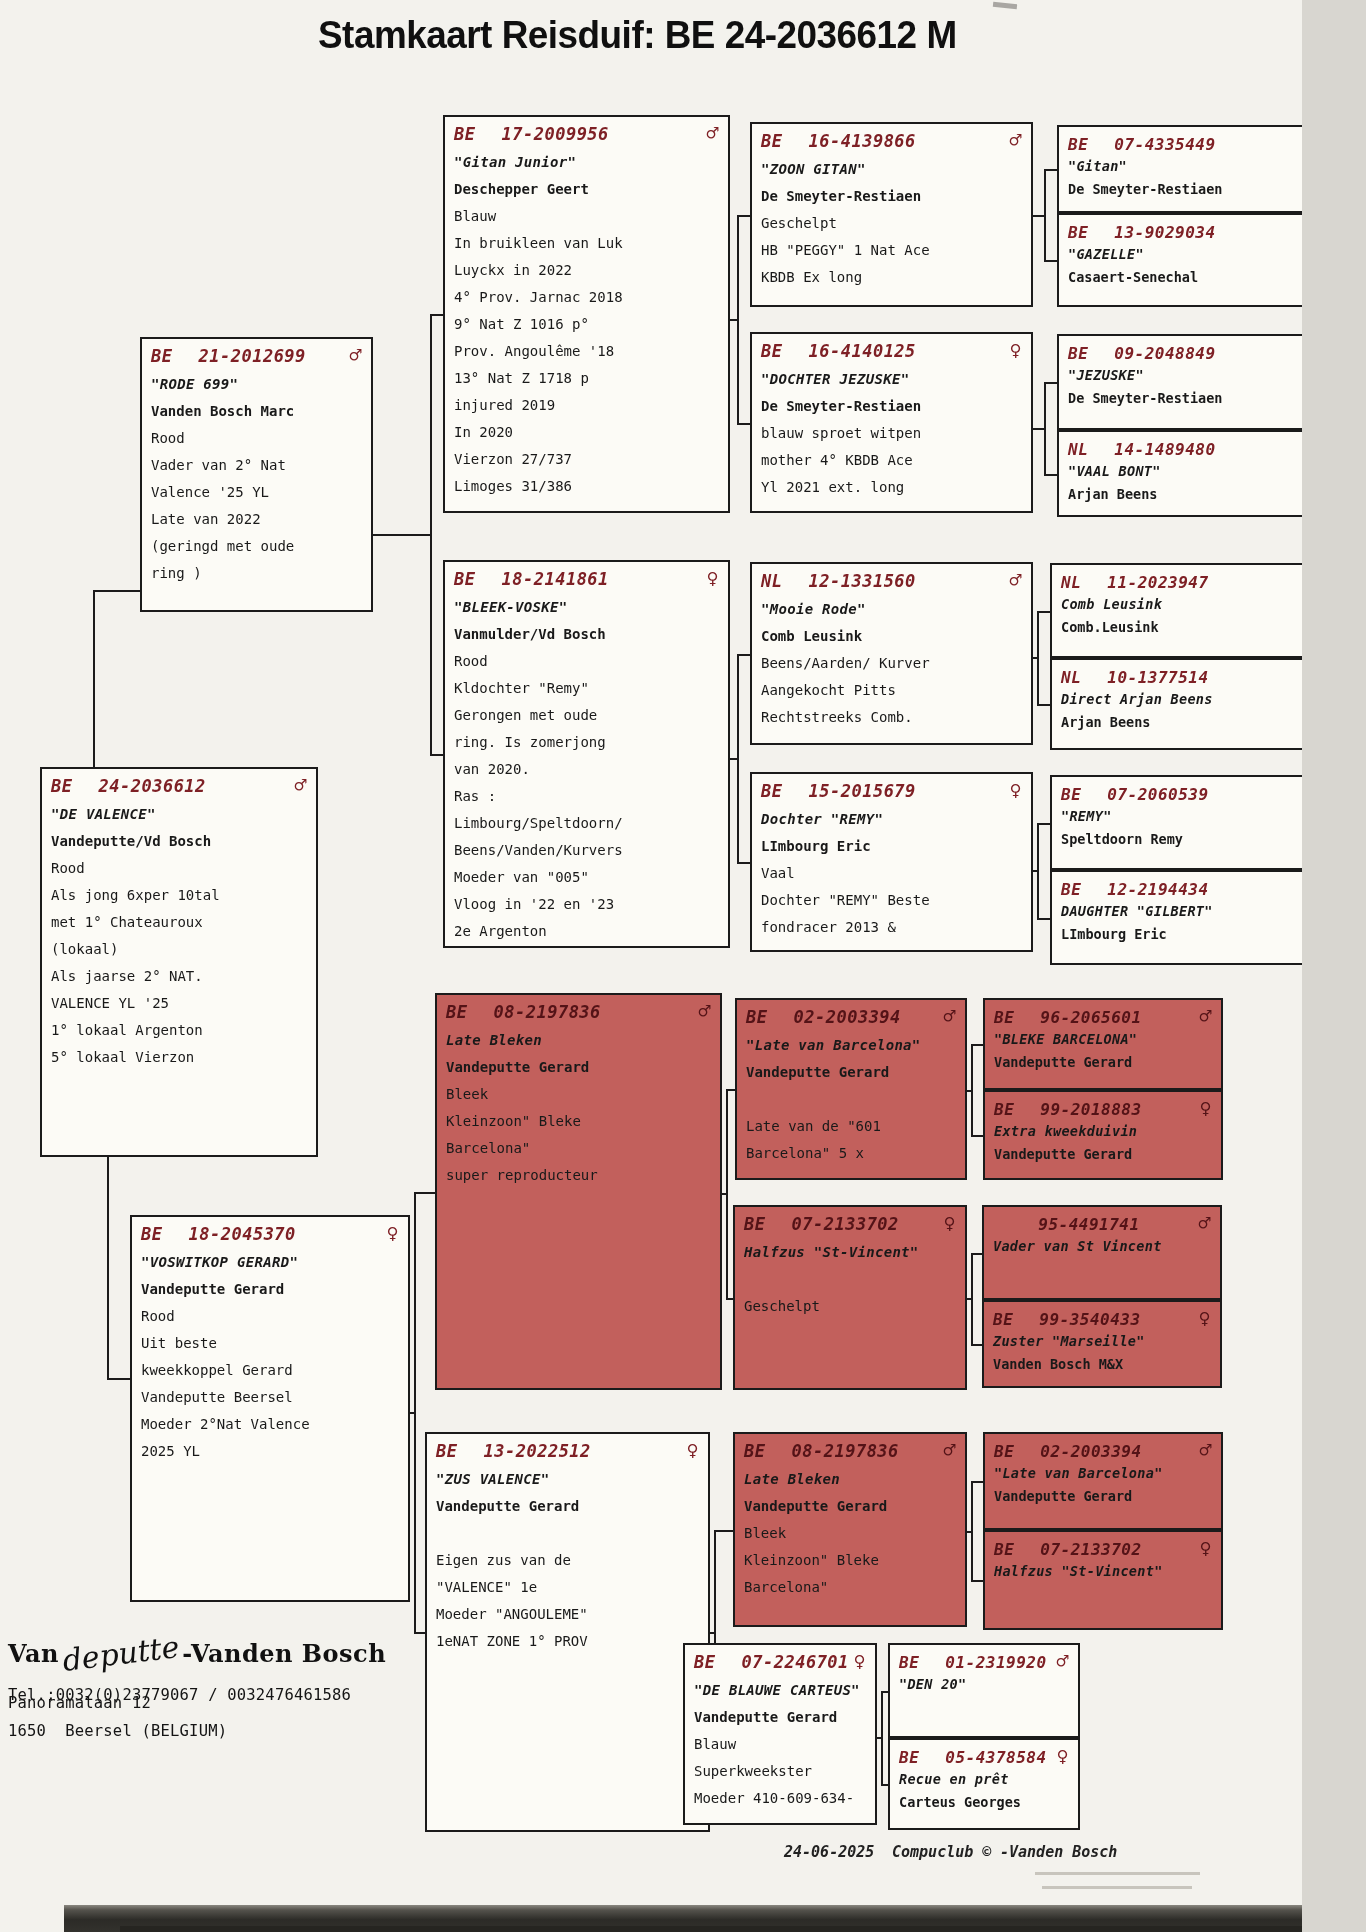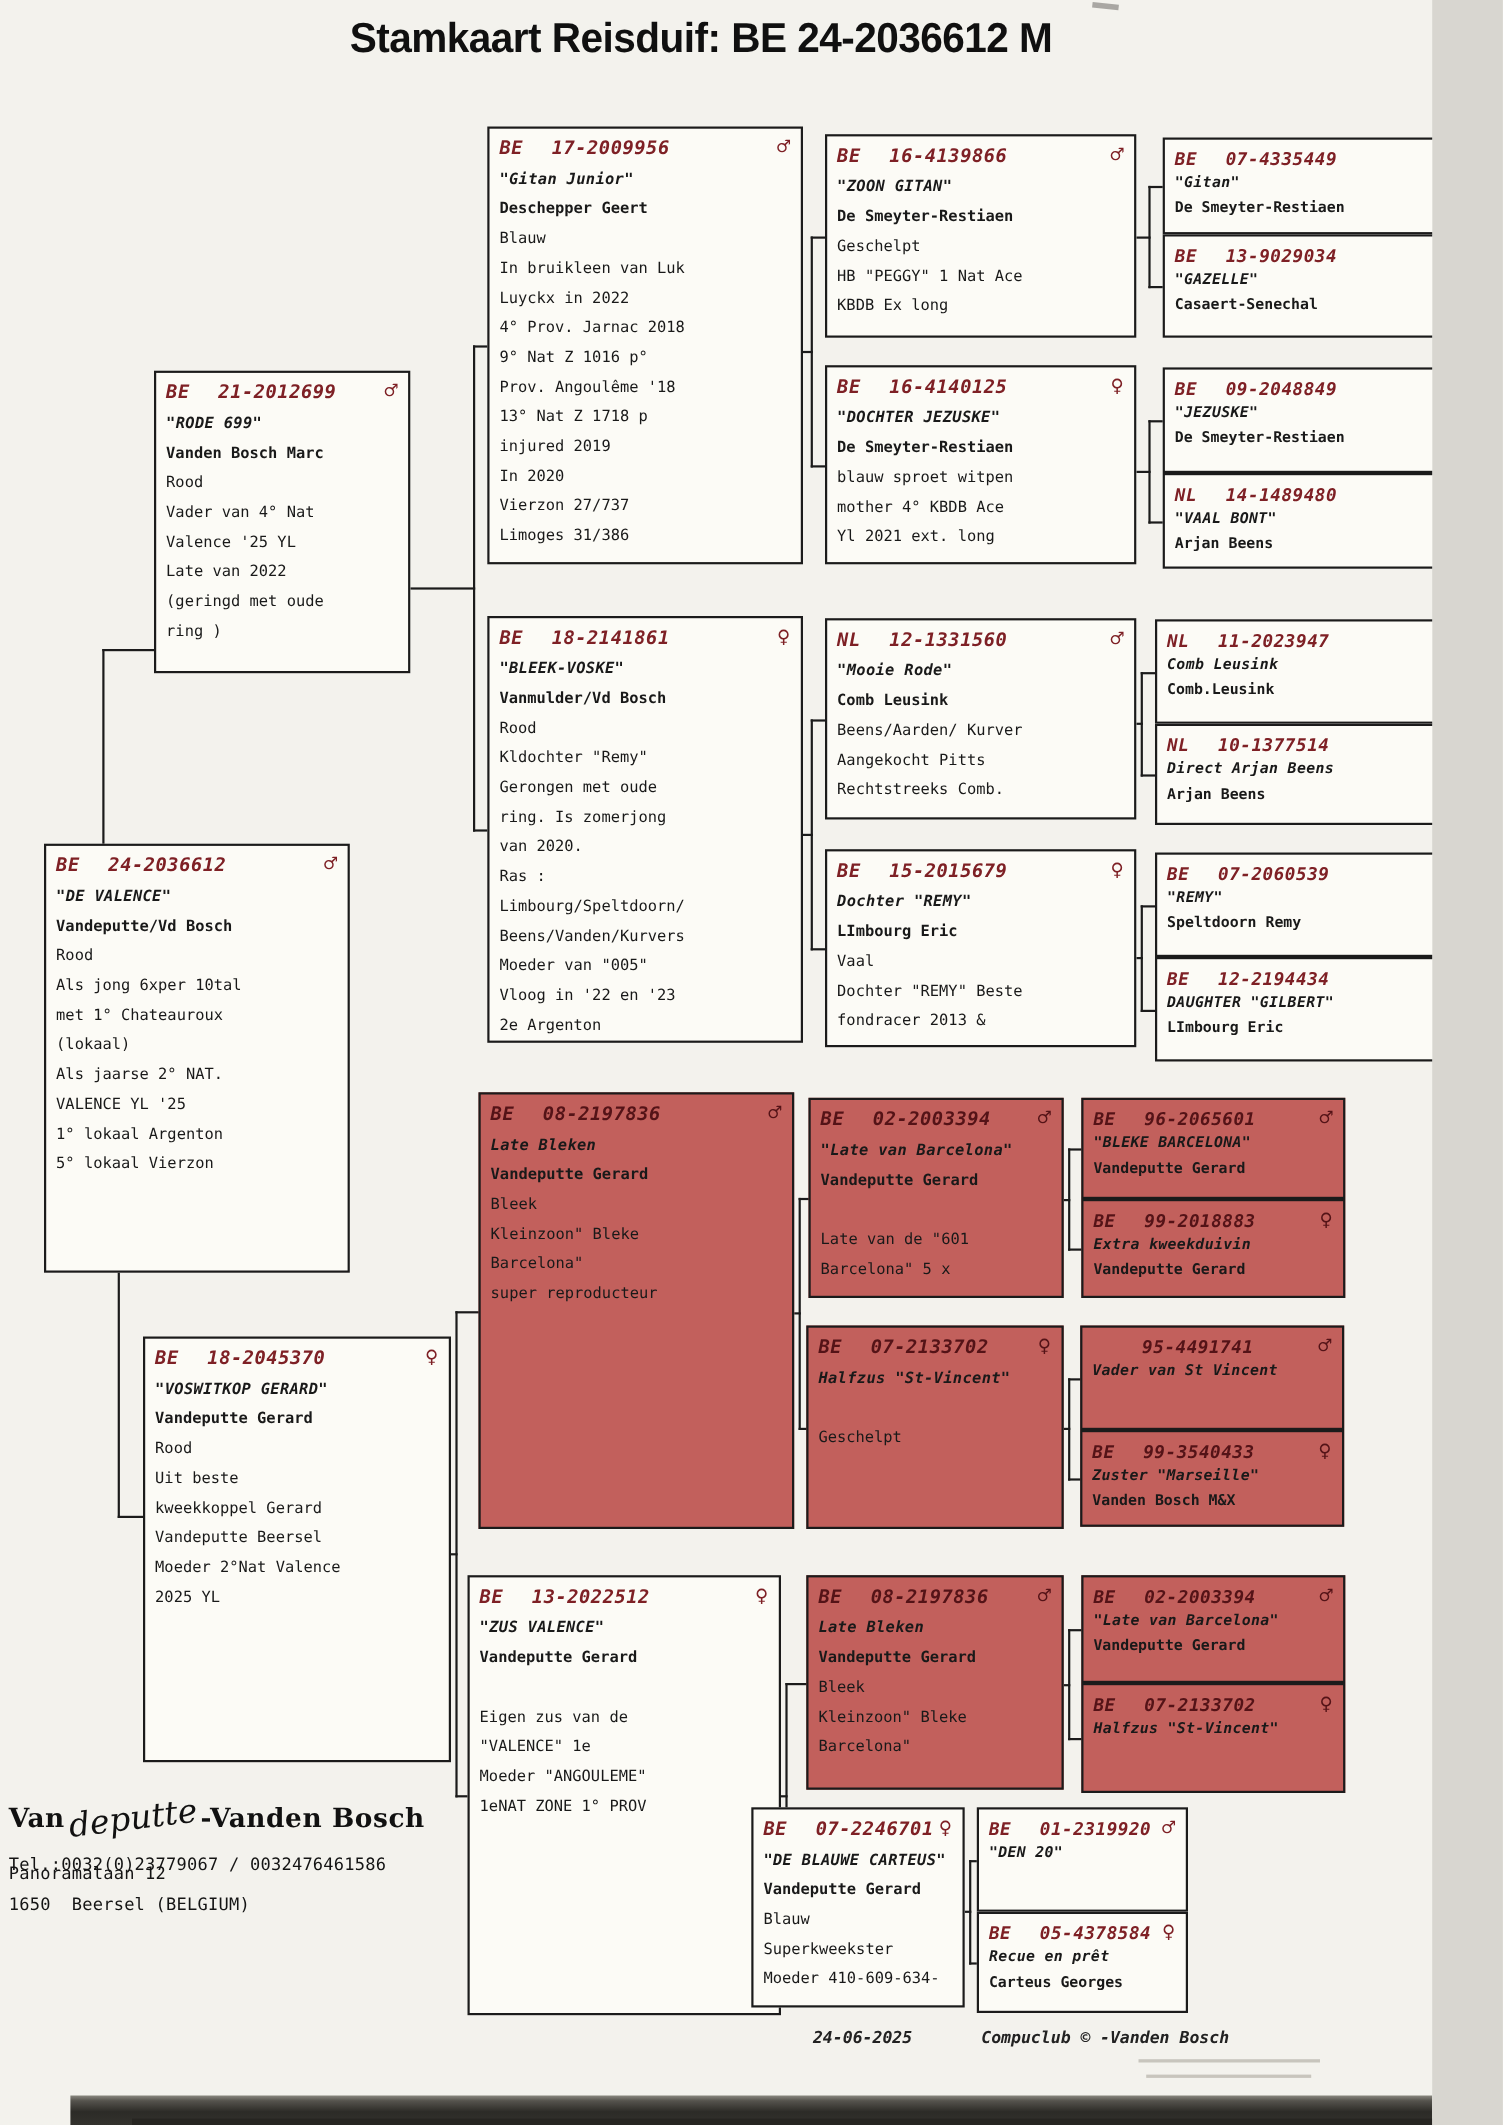--- a/index.html
+++ b/index.html
@@ -19,21 +19,21 @@
   .line.bi{font-style:italic;letter-spacing:.3px}
   .sm .bh{font-size:16px;margin-bottom:1px}
   .sm .line{line-height:23px;font-size:13.5px}
   #title{position:absolute;left:318px;top:14px;font-family:"Liberation Sans",sans-serif;font-weight:bold;font-size:38px;letter-spacing:-.5px;white-space:nowrap;transform:scaleX(.97);transform-origin:left;color:#101010;z-index:3}
   .owner{position:absolute;left:8px;top:1634px;z-index:3;color:#111;white-space:nowrap}
   .owner .p1,.owner .p3{font-family:"DejaVu Serif","Liberation Serif",serif;font-weight:bold;font-size:24px;letter-spacing:.5px}
   .owner .p2{display:inline-block;font-family:"DejaVu Serif","Liberation Serif",serif;font-style:italic;font-size:30px;transform:rotate(-7deg) translateY(2px);margin:0 3px}
   .addr{position:absolute;left:8px;font-size:15.5px;letter-spacing:.2px;color:#141414;z-index:3;white-space:pre}
   .a1{top:1694px}.a2{top:1722px}.a3{top:1686px}
   .dl{position:absolute;top:1843px;font-style:italic;font-weight:bold;font-size:15px;color:#222;z-index:3;white-space:pre}
-  .d1{left:739px}.d2{left:892px}.d3{left:1000px}
+  .d1{left:784px}.d2{left:892px}.d3{left:1000px}
   .smudge{position:absolute;background:#c8c5bd;height:3px;z-index:3}
   .sm1{left:1035px;top:1872px;width:165px}
   .sm2{left:1042px;top:1886px;width:150px}
   .artifact{position:absolute;left:993px;top:3px;width:24px;height:5px;background:#6b6a66;opacity:.55;transform:rotate(6deg);z-index:3}
   #scanstrip{position:absolute;left:64px;right:0;bottom:0;height:27px;background:linear-gradient(180deg,#8a8880 0%,#55534d 18%,#2c2b27 55%,#33322d 100%);z-index:4}
   #scanstrip2{position:absolute;left:120px;right:0;bottom:0;height:6px;background:#262521;z-index:4}
 </style>
 </head>
 <body>
 
@@ -129,21 +129,21 @@
       <div class="line">Als jaarse 2° NAT.</div>
       <div class="line">VALENCE YL '25</div>
       <div class="line">1° lokaal Argenton</div>
       <div class="line">5° lokaal Vierzon</div>
     </div>
     <div class="box" style="left: 140px; top: 337px; width: 233px; height: 275px;">
       <div class="bh"><span class="cc">BE</span><span class="num">21-2012699</span><span class="sex">♂</span></div>
       <div class="line bi">"RODE 699"</div>
       <div class="line b">Vanden Bosch Marc</div>
       <div class="line">Rood</div>
-      <div class="line">Vader van 4° Nat</div>
+      <div class="line">Vader van 2° Nat</div>
       <div class="line">Valence '25 YL</div>
       <div class="line">Late van 2022</div>
       <div class="line">(geringd met oude</div>
       <div class="line">ring )</div>
     </div>
     <div class="box" style="left: 130px; top: 1215px; width: 280px; height: 387px;">
       <div class="bh"><span class="cc">BE</span><span class="num">18-2045370</span><span class="sex">♀</span></div>
       <div class="line bi">"VOSWITKOP GERARD"</div>
       <div class="line b">Vandeputte Gerard</div>
       <div class="line">Rood</div>

